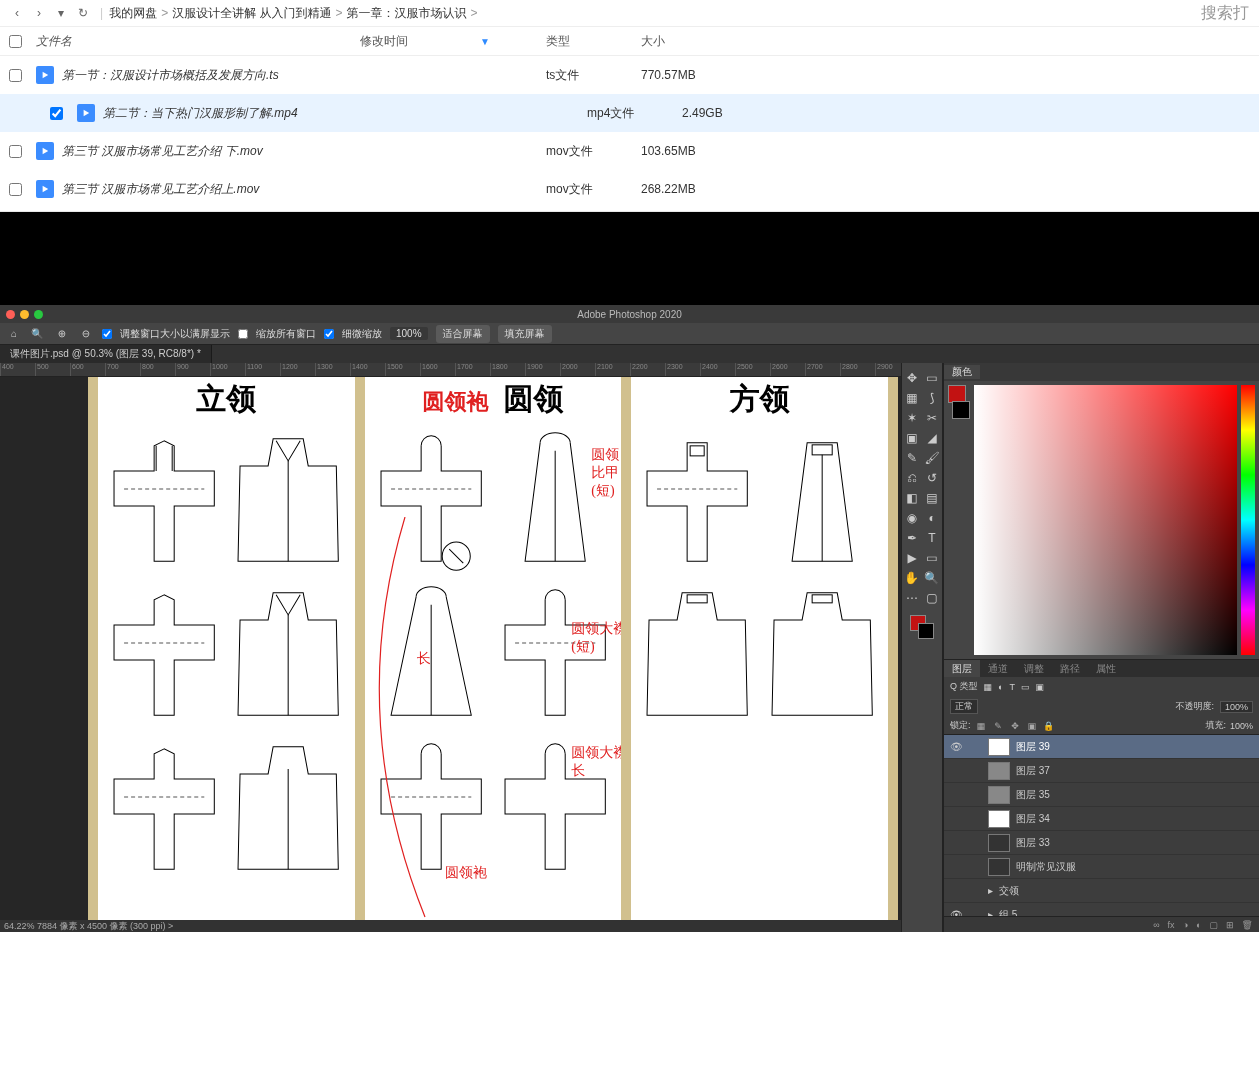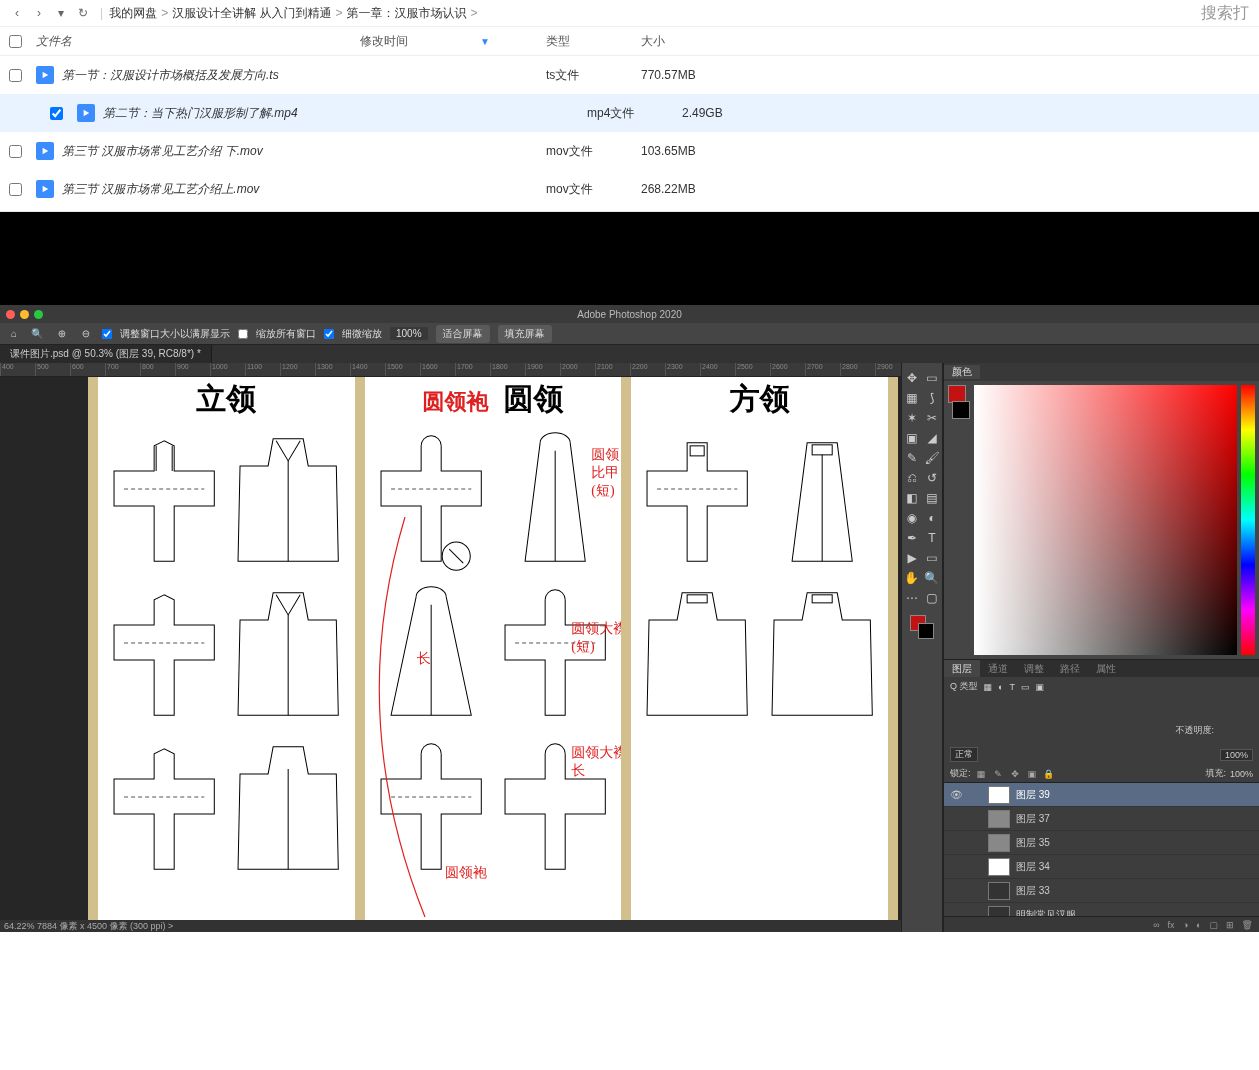--- a/index.html
+++ b/index.html
@@ -78,21 +78,21 @@
 .swatch-box { width: 22px; display: flex; flex-direction: column; gap: 4px; }
 .sw { width: 18px; height: 18px; }
 .sw.fg { background: #c21212; border: 1px solid #888; }
 .sw.bg { background: #000; border: 1px solid #888; margin-left: 4px; margin-top: -6px; }
 .color-field { flex: 1; position: relative; background: linear-gradient(to right, #fff, rgba(255,255,255,0)), linear-gradient(to top, #000, rgba(0,0,0,0)), #ff0000; }
 .hue-strip { width: 14px; background: linear-gradient(to bottom, #ff0000,#ffff00,#00ff00,#00ffff,#0000ff,#ff00ff,#ff0000); }
 .panel-tabs2 { height: 18px; background: #2e2e2e; display: flex; font-size: 10px; border-top: 1px solid #222; }
 .panel-tabs2 span { padding: 2px 8px; color: #888; cursor: pointer; }
 .panel-tabs2 span.active { background: #454545; color: #ddd; }
 .layer-ctrl { display: flex; align-items: center; gap: 6px; padding: 3px 6px; font-size: 9px; color: #ccc; background: #3d3d3d; }
-.layer-ctrl select, .layer-ctrl .drop { background: #2e2e2e; color: #ccc; border: 1px solid #555; font-size: 9px; padding: 0 4px; margin-top: 48px; }
+.layer-ctrl select, .layer-ctrl .drop { background: #2e2e2e; color: #ccc; border: 1px solid #555; font-size: 9px; padding: 0 4px; }
 .layer-lockrow { display: flex; align-items: center; gap: 4px; padding: 2px 6px; font-size: 9px; color: #ccc; background: #3d3d3d; border-bottom: 1px solid #222; }
 .layer-lockrow .li { width: 13px; height: 13px; display:flex; align-items:center; justify-content:center; color:#aaa; }
 .layers { flex: 1; overflow: auto; background: #3d3d3d; }
 .layer { display: flex; align-items: center; height: 24px; font-size: 10px; color: #ccc; padding: 0 6px; gap: 6px; border-bottom: 1px solid #333; }
 .layer.sel { background: #5a6b85; color: #fff; }
 .layer .eye { width: 12px; color: #ccc; cursor: pointer; }
 .layer .indent { width: 14px; }
 .layer .thumb { width: 22px; height: 18px; background: #fff; border: 1px solid #777; }
 .layer .thumb.gray { background: #888; }
 .layer .thumb.dark { background: #333; }

